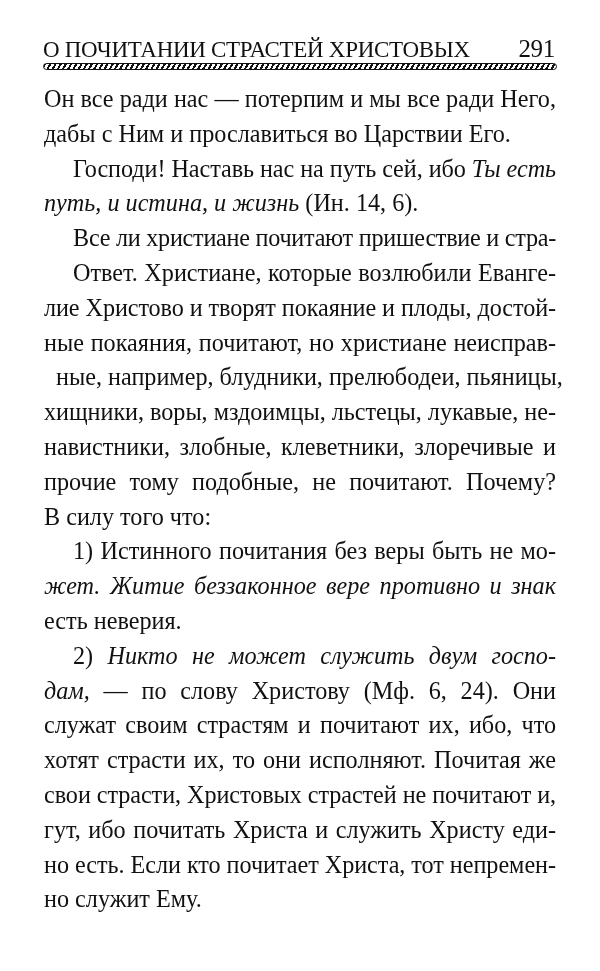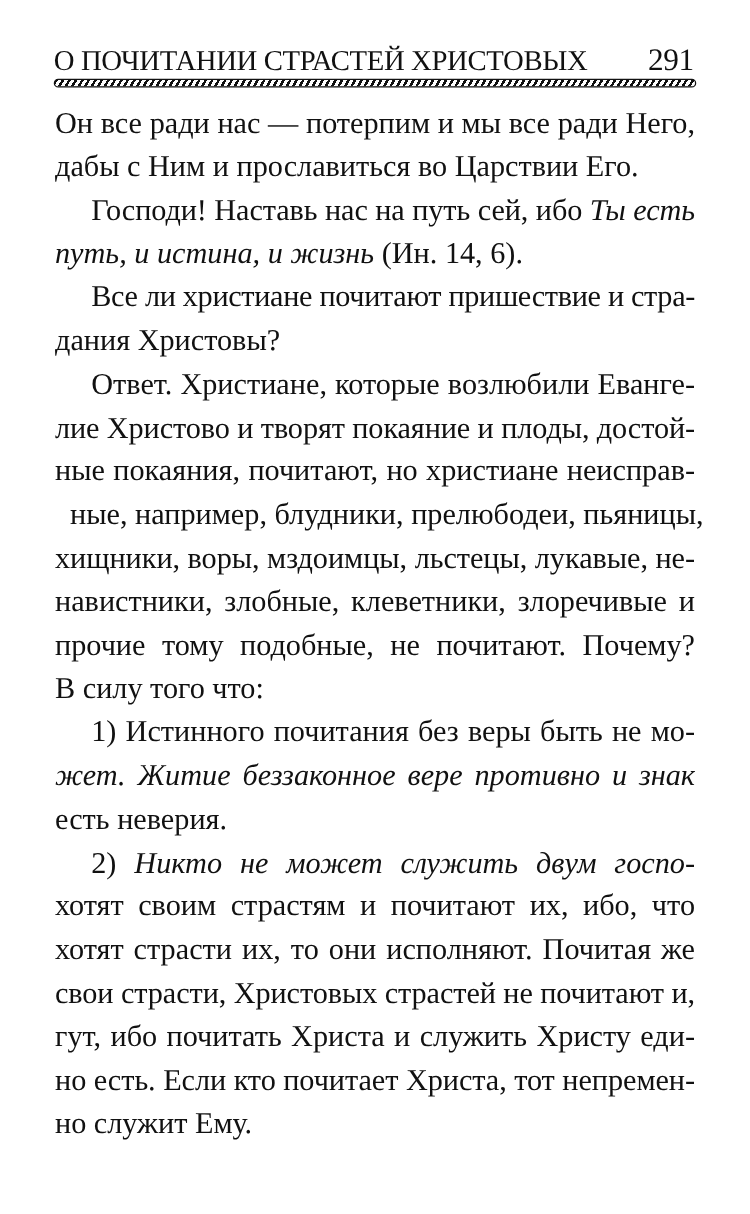--- a/index.html
+++ b/index.html
@@ -87,33 +87,33 @@
 </div>
 
 <div class="rope-rule"></div>
 
 <div class="body-text">
   <span class="line" style="word-spacing: 0px;"><span>Он все ради нас — потерпим и мы все ради Него,</span></span>
   <span class="line last"><span>дабы с Ним и прославиться во Царствии Его.</span></span>
   <span class="line indent" style="word-spacing: 0px; letter-spacing: -0.0607639px;"><span>Господи! Наставь нас на путь сей, ибо </span><span class="it">Ты есть</span></span>
   <span class="line indent-none last"><span class="it">путь, и истина, и жизнь</span><span> (Ин. 14, 6).</span></span>
   <span class="line indent" style="word-spacing: 0px; letter-spacing: -0.254972px;"><span>Все ли христиане почитают пришествие и стра-</span></span>
-  <span class="line last"><span>дания Христовы?</span></span>
   <span class="line indent" style="word-spacing: 0px;"><span>Ответ. Христиане, которые возлюбили Еванге-</span></span>
   <span class="line" style="word-spacing: 0px; letter-spacing: -0.0771277px;"><span>лие Христово и творят покаяние и плоды, достой-</span></span>
   <span class="line" style="word-spacing: 0px;"><span>ные покаяния, почитают, но христиане неисправ-</span></span>
   <span class="line" style="word-spacing: 0px; margin-left: 12px;"><span>ные, например, блудники, прелюбодеи, пьяницы,</span></span>
   <span class="line" style="word-spacing: 0px; letter-spacing: -0.0315897px;"><span>хищники, воры, мздоимцы, льстецы, лукавые, не-</span></span>
   <span class="line" style="word-spacing: 0px;"><span>навистники, злобные, клеветники, злоречивые и</span></span>
   <span class="line" style="word-spacing: 0px;"><span>прочие тому подобные, не почитают. Почему?</span></span>
   <span class="line last"><span>В силу того что:</span></span>
   <span class="line indent" style="word-spacing: 0px;"><span>1) Истинного почитания без веры быть не мо-</span></span>
   <span class="line" style="word-spacing: 0px; font-style: italic;"><span>жет. Житие беззаконное вере противно и знак</span></span>
   <span class="line last"><span>есть неверия.</span></span>
   <span class="line indent" style="word-spacing: 0.00260417px;"><span>2) </span><span class="it">Никто не может служить двум госпо-</span></span>
-  <span class="line" style="word-spacing: 0px;"><span>хотят своим страстям и почитают их, ибо, что</span></span>
+  <span class="line" style="word-spacing: 0px;"><span class="it">дам,</span><span> — по слову Христову (Мф. 6, 24). Они</span></span>
+  <span class="line" style="word-spacing: 0px;"><span>служат своим страстям и почитают их, ибо, что</span></span>
   <span class="line" style="word-spacing: 0px;"><span>хотят страсти их, то они исполняют. Почитая же</span></span>
   <span class="line" style="word-spacing: 0px; letter-spacing: -0.0621676px;"><span>свои страсти, Христовых страстей не почитают и,</span></span>
   <span class="line" style="word-spacing: 0px;"><span>гут, ибо почитать Христа и служить Христу еди-</span></span>
   <span class="line" style="word-spacing: 0px; letter-spacing: -0.0374349px;"><span>но есть. Если кто почитает Христа, тот непремен-</span></span>
   <span class="line last"><span>но служит Ему.</span></span>
 
 </div>
 
 </body></html>

